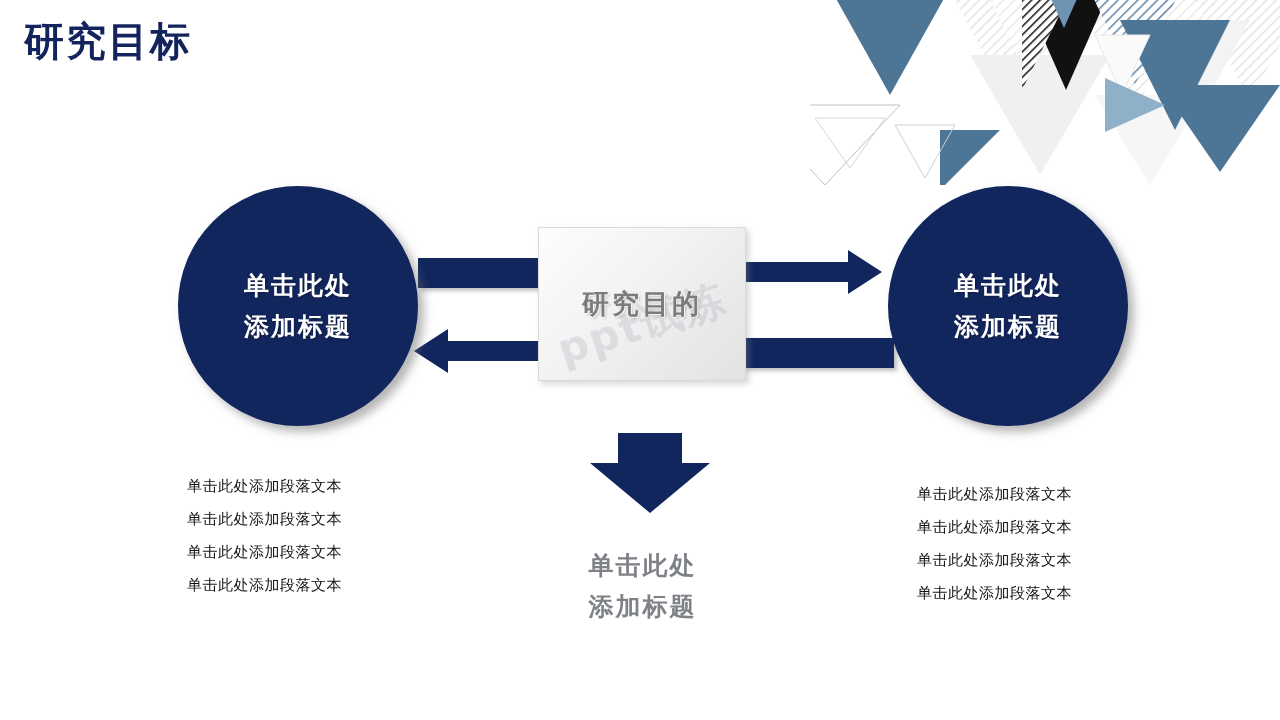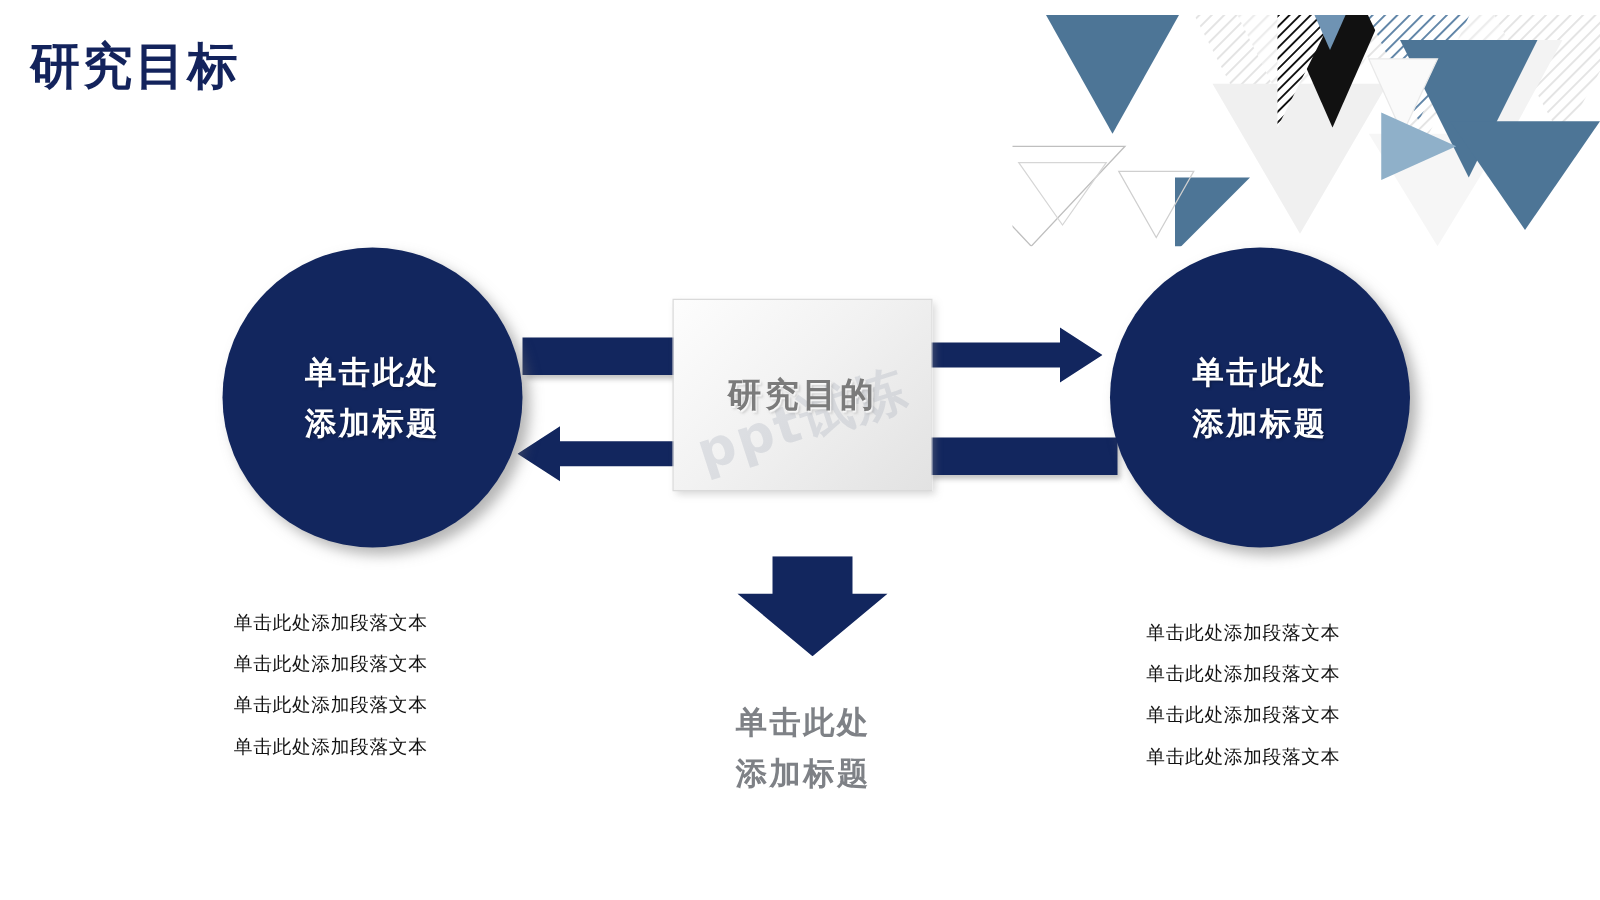--- a/index.html
+++ b/index.html
@@ -10,21 +10,21 @@
   body {
     width: 1280px;
     height: 720px;
     overflow: hidden;
     font-family: "DejaVu Sans", "Liberation Sans", sans-serif;
     position: relative;
   }
 
   #slide {
     position: absolute;
-    left: 0; top: 12px;
+    left: 0; top: 0;
     width: 1280px;
     height: 644px;
     background: #ffffff;
     overflow: hidden;
   }
 
   
   #slide-title {
     position: absolute;
     left: 24px;

